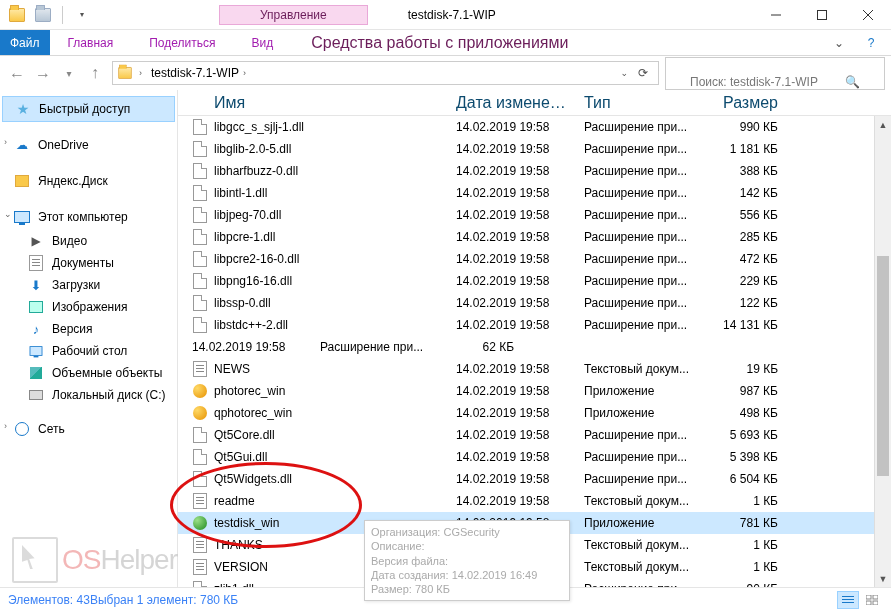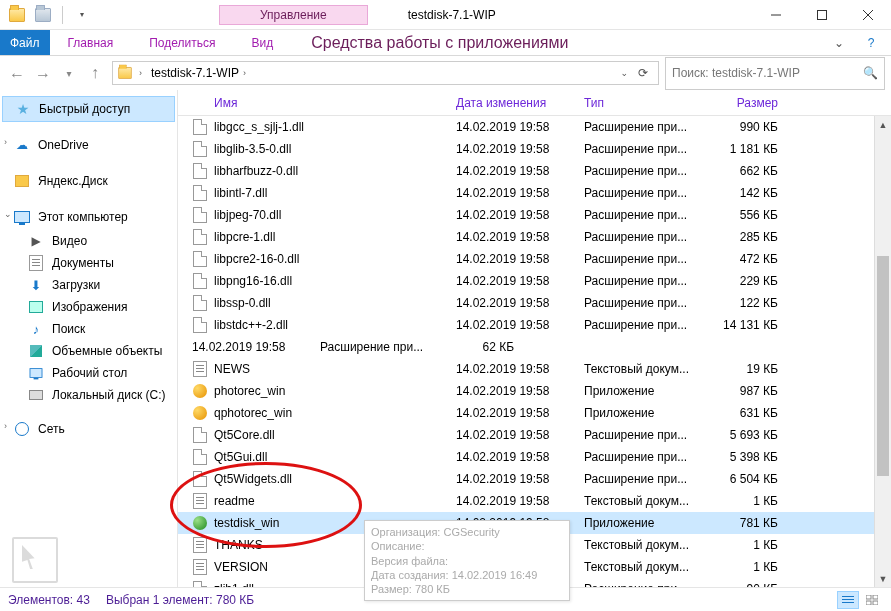--- a/index.html
+++ b/index.html
@@ -26,51 +26,51 @@
   .ribbon-right { margin-left: auto; display: flex; align-items: center; padding-right: 8px; gap: 8px; color:#555;}
   .chev-btn { width: 24px; display:flex; align-items:center; justify-content:center;}
 
   .navbar { height: 34px; display: flex; align-items: center; padding: 4px 6px; gap: 6px; background:#fff; }
   .nav-arrows { display:flex; align-items:center; gap: 4px; }
   .nav-arrow { width: 22px; height: 22px; display:flex; align-items:center; justify-content:center; color:#888; font-size: 16px; }
   .addressbar { flex: 1; height: 24px; border: 1px solid #ccc; display: flex; align-items: center; padding: 0 4px; gap: 6px; }
   .bc-seg { display:flex; align-items:center; gap:4px; padding: 0 3px; }
   .bc-caret { font-size: 9px; color:#555;}
   .addr-controls { margin-left:auto; display:flex; align-items:center; gap:4px;}
-  .searchbox { width: 220px; height: 33px; border: 1px solid #ccc; display: flex; align-items: center; padding: 0 6px; color: #777; position: relative; }
+  .searchbox { width: 220px; height: 33px; border: 1px solid #ccc; display: flex; align-items: flex-end; padding: 0 24px; color: #777; position: relative; }
   .searchbox .mag { margin-left:auto; color:#555;}
 
   .body-area { display: flex; height: calc(611px - 30px - 26px - 34px - 24px); }
   .sidebar { width: 178px; border-right: 1px solid #e5e5e5; padding-top: 6px; overflow: hidden; }
   .sb-item { display: flex; align-items: center; height: 22px; padding-left: 28px; gap: 8px; white-space: nowrap; overflow:hidden; }
   .sb-item.top { padding-left: 14px; height: 26px; }
   .sb-item.selected { background: #cce8ff; border:1px solid #99d1ff; margin:0 2px; padding-left:12px;}
   .sb-wrap { position:relative;}
   .sb-wrap .exp { position:absolute; left:4px; top:5px; font-size:9px; color:#666;}
   .sb-spacer { height: 10px; }
   .sb-icon { width:16px; height:16px; display:inline-flex; align-items:center; justify-content:center; flex:0 0 16px;}
 
   .listing { flex: 1; display: flex; flex-direction: column; overflow: hidden; }
-  .list-header { height: 26px; border-bottom: 1px solid #e5e5e5; display: flex; align-items:center; padding-left: 8px; color:#6d28d9; font-size:12px;}
+  .list-header { height: 26px; border-bottom: 1px solid #e5e5e5; display: flex; align-items:center; padding-left: 8px; color:#0c4a6e; font-size:16px;}
   .col { padding: 0 6px; white-space: nowrap; overflow: hidden; text-overflow: ellipsis; }
   .col.name { width: 264px; display:flex; align-items:center; gap:6px; }
   .col.date { width: 128px; }
   .col.type { width: 128px; }
   .col.size { width: 96px; text-align: right; padding-right: 24px; }
   .list-body { flex:1; overflow:hidden; position:relative;}
   .row { height: 22px; display: flex; align-items: center; padding-left: 8px; }
   .row.selected { background: #cce8ff; }
   .row .col.name { display:flex; align-items:center; gap:6px;}
   .file-ico { width:16px; height:16px; display:inline-flex; align-items:center; justify-content:center; flex:0 0 16px;}
   .right-scrollbar { position:absolute; right:0; top:0; bottom:0; width:17px; background:#f0f0f0; border-left:1px solid #ddd;}
   .scroll-thumb { position:absolute; left:2px; right:2px; top:140px; height:220px; background:#c2c2c2;}
   .scroll-up,.scroll-down{ position:absolute; left:0; right:0; height:17px; display:flex; align-items:center; justify-content:center; font-size:9px; color:#555;}
   .scroll-up{top:0;} .scroll-down{bottom:0;}
 
-  .statusbar { height: 24px; border-top: 1px solid #e5e5e5; display: flex; align-items: center; padding: 0 8px; font-size: 12px; color: #4c1d95; gap: 16px; }
+  .statusbar { height: 24px; border-top: 1px solid #e5e5e5; display: flex; align-items: center; padding: 0 8px; font-size: 12px; color: #3b82f6; }
   .sb-right { margin-left:auto; display:flex; gap:2px;}
   .view-btn { width: 22px; height: 18px; border:1px solid transparent; display:flex; align-items:center; justify-content:center;}
   .view-btn.active { border-color:#99d1ff; background:#cce8ff;}
 
   .tooltip { position:absolute; left: 364px; top: 520px; width: 206px; border:1px solid #ccc; background:#fff; padding:4px 6px; font-size:11px; color:#aaa; line-height:1.3; box-shadow:1px 1px 3px rgba(0,0,0,0.1); z-index: 5; }
 
   .highlight-ellipse { position:absolute; left:170px; top:462px; width:192px; height:86px; border:3px solid #d11; border-radius:50%/50%; z-index:4; pointer-events:none;}
 
   .watermark { position:absolute; left:12px; bottom:28px; display:flex; align-items:center; gap:4px; opacity:0.35; pointer-events:none; z-index:3;}
   .watermark .cursor-sq { width:46px; height:46px; border:2px solid #999; border-radius:2px; position:relative;}
@@ -232,33 +232,33 @@
         <div class="sb-item">
           <span class="sb-icon">
             <span class="ico-pic"></span>
           </span>
           <span>Изображения</span>
         </div>
         <div class="sb-item">
           <span class="sb-icon">
             <span class="ico-music">♪</span>
           </span>
-          <span>Поиск</span>
+          <span>Версия</span>
+        </div>
+        <div class="sb-item">
+          <span class="sb-icon">
+            <span class="ico-mon" style="transform:scale(0.8);"></span>
+          </span>
+          <span>Рабочий стол</span>
         </div>
         <div class="sb-item">
           <span class="sb-icon">
             <span class="ico-cube"></span>
           </span>
           <span>Объемные объекты</span>
-        </div>
-        <div class="sb-item">
-          <span class="sb-icon">
-            <span class="ico-mon" style="transform:scale(0.8);"></span>
-          </span>
-          <span>Рабочий стол</span>
         </div>
         <div class="sb-item">
           <span class="sb-icon">
             <span class="ico-disk"></span>
           </span>
           <span>Локальный диск (C:)</span>
         </div>
       </div>
     <div class="sb-spacer"></div>
     <div class="sb-wrap">
@@ -292,43 +292,43 @@
           </div>
           <div class="col date">14.02.2019 19:58</div>
           <div class="col type">Расширение при...</div>
           <div class="col size">990 КБ</div>
         </div>
         <div class="row">
           <div class="col name">
             <span class="file-ico">
               <span class="ico-doc"></span>
             </span>
-            <span>libglib-3.5-0.dll</span>
+            <span>libglib-2.0-5.dll</span>
           </div>
           <div class="col date">14.02.2019 19:58</div>
           <div class="col type">Расширение при...</div>
           <div class="col size">1 181 КБ</div>
         </div>
         <div class="row">
           <div class="col name">
             <span class="file-ico">
               <span class="ico-doc"></span>
             </span>
             <span>libharfbuzz-0.dll</span>
           </div>
           <div class="col date">14.02.2019 19:58</div>
           <div class="col type">Расширение при...</div>
-          <div class="col size">662 КБ</div>
-        </div>
-        <div class="row">
-          <div class="col name">
-            <span class="file-ico">
-              <span class="ico-doc"></span>
-            </span>
-            <span>libintl-7.dll</span>
+          <div class="col size">388 КБ</div>
+        </div>
+        <div class="row">
+          <div class="col name">
+            <span class="file-ico">
+              <span class="ico-doc"></span>
+            </span>
+            <span>libintl-1.dll</span>
           </div>
           <div class="col date">14.02.2019 19:58</div>
           <div class="col type">Расширение при...</div>
           <div class="col size">142 КБ</div>
         </div>
         <div class="row">
           <div class="col name">
             <span class="file-ico">
               <span class="ico-doc"></span>
             </span>
@@ -422,21 +422,21 @@
         </div>
         <div class="row">
           <div class="col name">
             <span class="file-ico">
               <span class="ico-app"></span>
             </span>
             <span>qphotorec_win</span>
           </div>
           <div class="col date">14.02.2019 19:58</div>
           <div class="col type">Приложение</div>
-          <div class="col size">631 КБ</div>
+          <div class="col size">498 КБ</div>
         </div>
         <div class="row">
           <div class="col name">
             <span class="file-ico">
               <span class="ico-doc"></span>
             </span>
             <span>Qt5Core.dll</span>
           </div>
           <div class="col date">14.02.2019 19:58</div>
           <div class="col type">Расширение при...</div>
@@ -553,13 +553,14 @@
 <div class="tooltip">
   <div>Организация: CGSecurity</div>
   <div>Описание:</div>
   <div>Версия файла:</div>
   <div>Дата создания: 14.02.2019 16:49</div>
   <div>Размер: 780 КБ</div>
 </div>
 <div class="highlight-ellipse"></div>
 <div class="watermark">
   <div class="cursor-sq"></div>
+  <span class="txt"><span class="os">OS</span><span class="helper">Helper</span></span>
 </div>
 
 </body></html>

